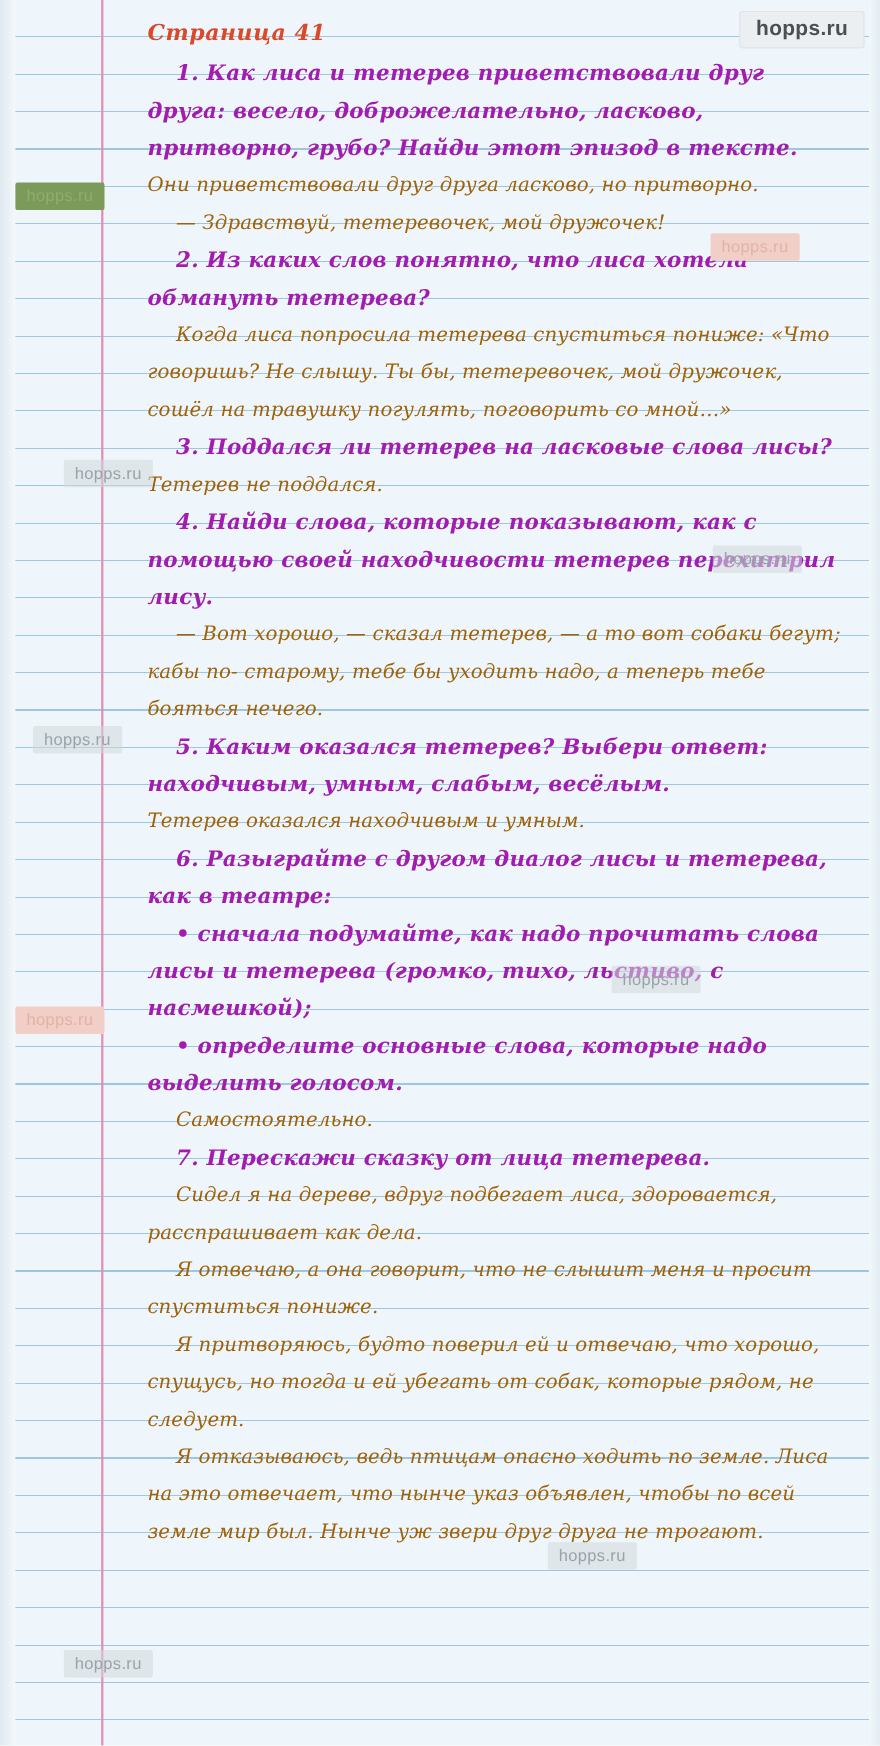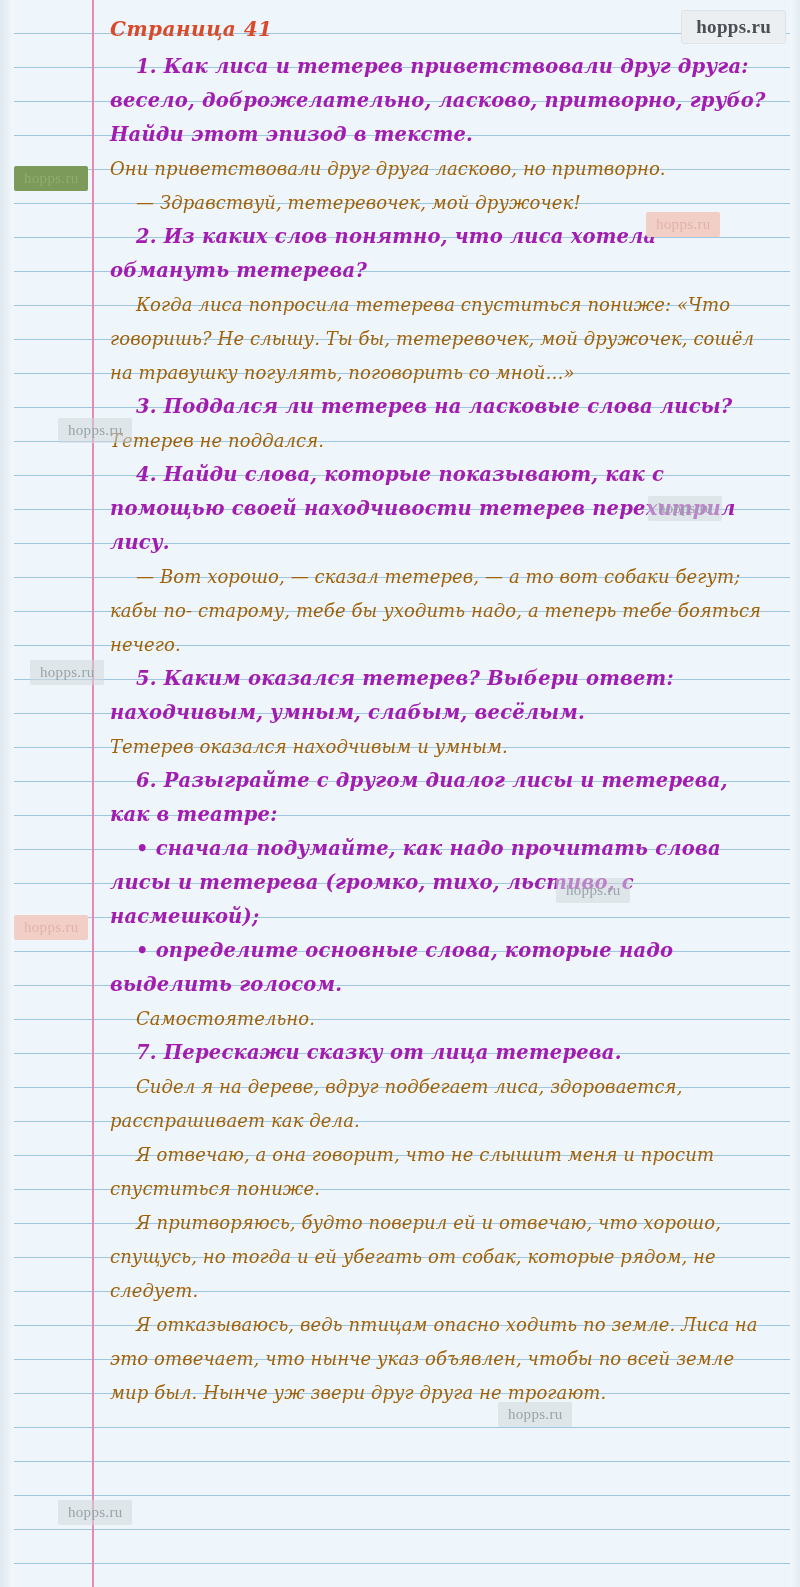--- a/index.html
+++ b/index.html
@@ -49,20 +49,21 @@
     position: absolute;
     top: 0; bottom: 0; right: 0;
     width: 10px;
     background: linear-gradient(to left, #e2ecf2, #f2f8fb);
     pointer-events: none;
   }
 
   .content {
     position: relative;
     padding: 8px 30px 0 110px;
+    margin-left: 24px;
   }
 
   .page-title {
     color: #d94a2a;
     font-family: "DejaVu Serif", serif;
     font-style: italic;
     font-weight: bold;
     font-size: 20px;
     line-height: 34px;
     margin: 4px 0 4px 0;
@@ -91,21 +92,21 @@
     margin: 0;
     letter-spacing: 0.1px;
   }
   .a.indent { text-indent: 26px; }
 
   .bullet { font-weight: bold; }
 
   
   .wm {
     position: absolute;
-    font-family: Liberation Serif, serif;
+    font-family: Liberation Sans, sans-serif;
     font-size: 15px;
     color: #9aa3aa;
     background: rgba(210,216,220,0.55);
     padding: 4px 10px;
     border-radius: 2px;
     letter-spacing: 0.3px;
     pointer-events: none;
   }
   .wm.green {
     background: #7c9a5a;

